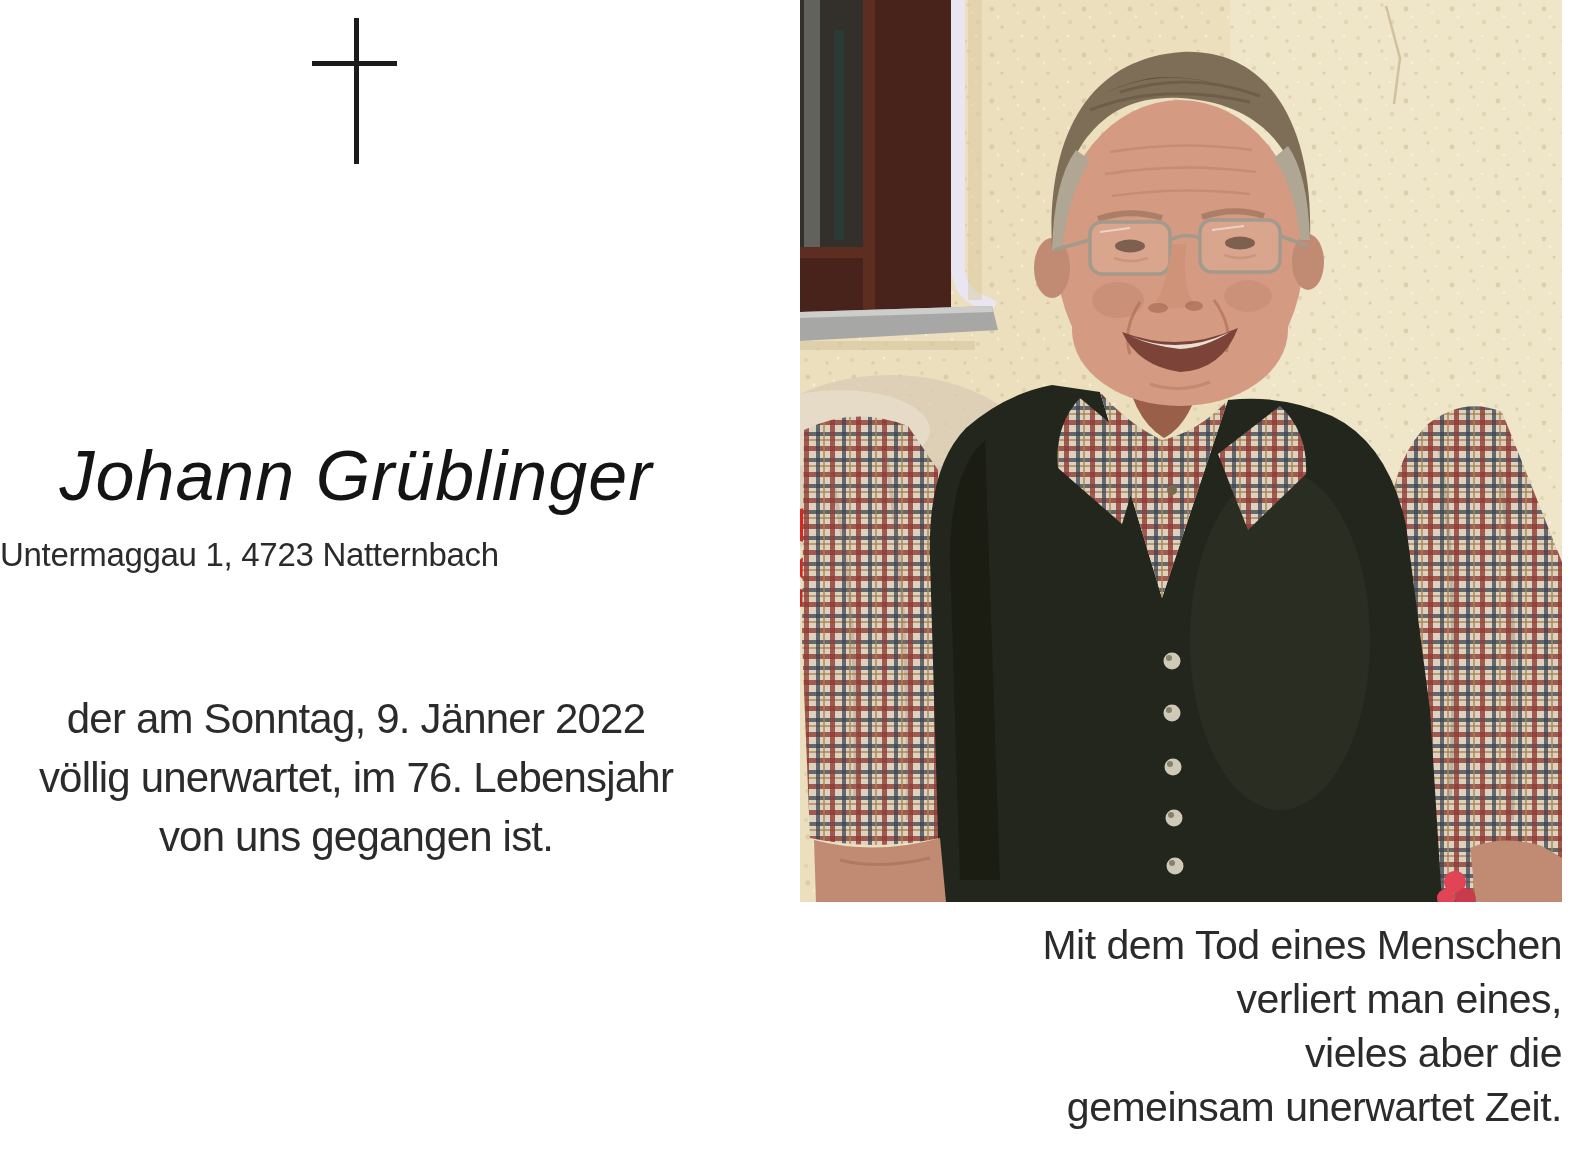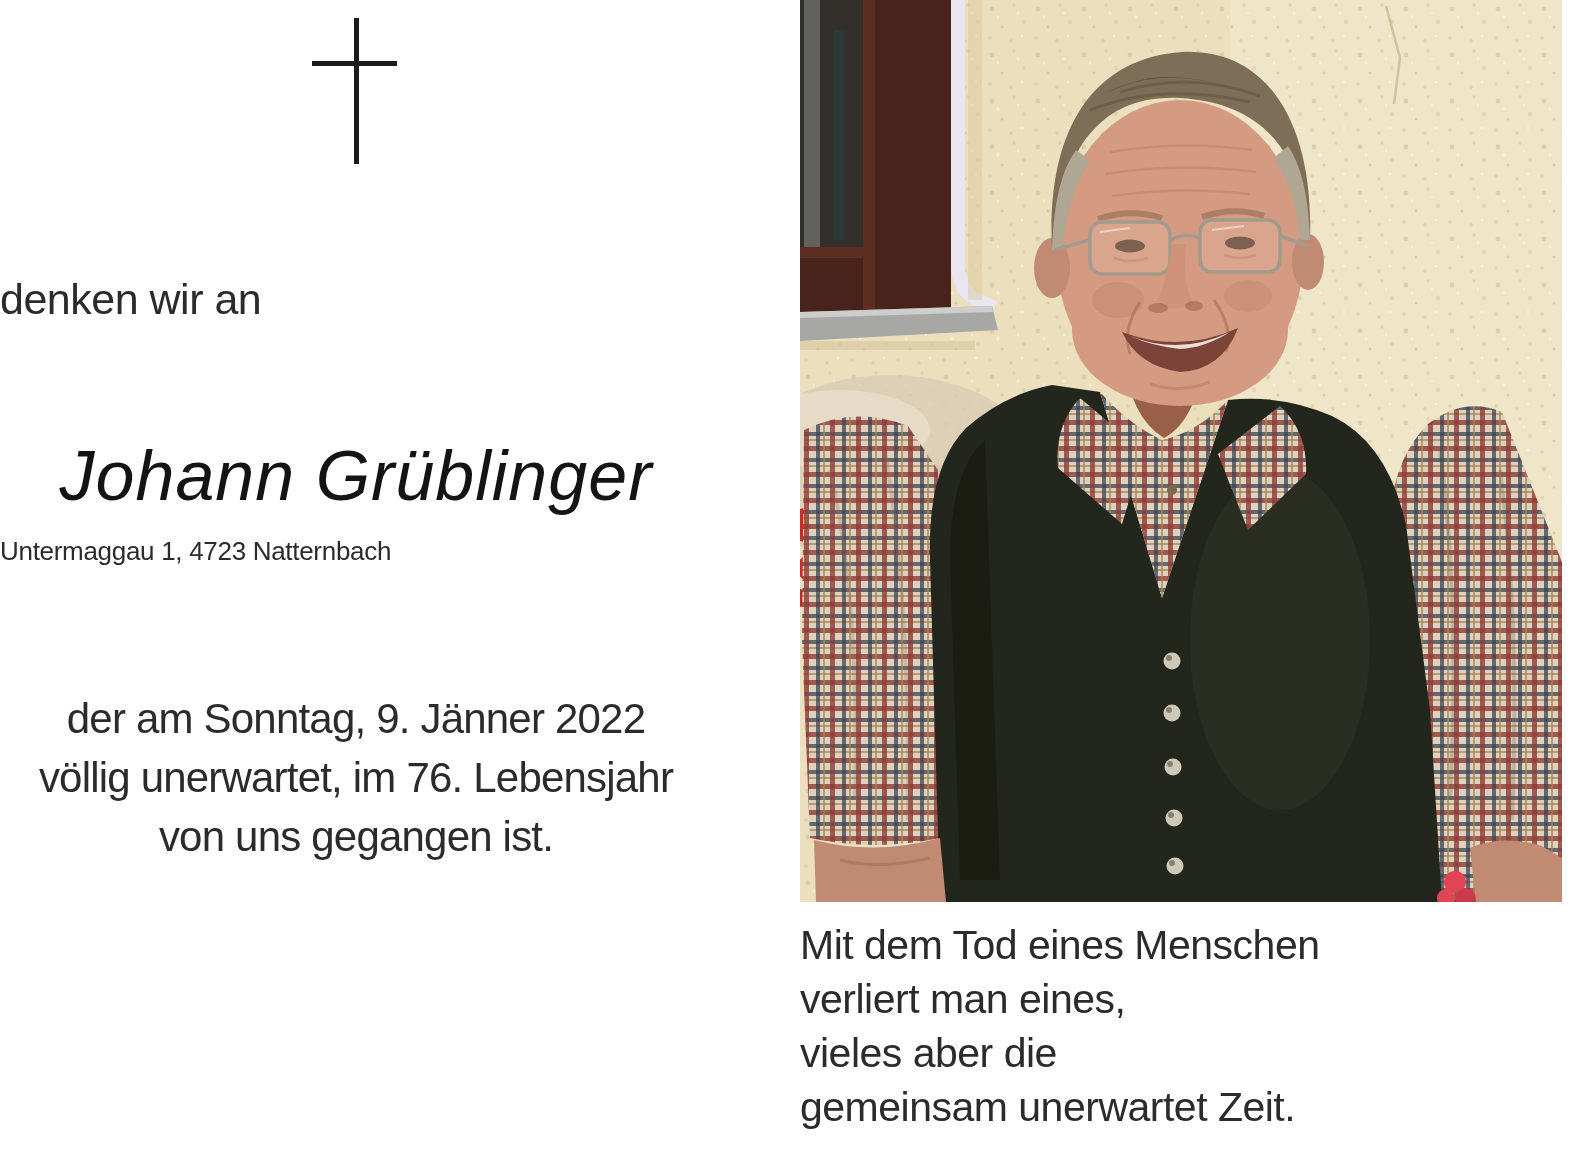--- a/index.html
+++ b/index.html
@@ -10,40 +10,39 @@
     overflow:hidden;
     font-family:"Liberation Sans", sans-serif;
     color:#2a2a2a;
   }
   
   .cross{position:absolute;left:0;top:0;width:712px;height:180px;}
   .cross .v{position:absolute;left:354px;top:18px;width:5px;height:146px;background:#1b1b1b;}
   .cross .h{position:absolute;left:312px;top:61px;width:85px;height:5px;background:#1b1b1b;}
   .intro{position:absolute;top:268px;left:0;width:712px;font-size:43px;font-weight:300;line-height:62px;letter-spacing:-0.5px;color:#2b2b2b;}
   .name{position:absolute;top:436px;left:-20px;width:752px;font-size:70px;font-style:italic;font-weight:400;letter-spacing:1px;color:#141414;white-space:nowrap;text-align:center;margin:0;}
-  .address{position:absolute;top:536px;left:0;width:712px;font-size:26px;font-weight:300;letter-spacing:-0.3px;color:#2b2b2b;}
+  .address{position:absolute;top:536px;left:0;width:712px;font-size:33px;font-weight:300;letter-spacing:-0.3px;color:#2b2b2b;}
   .notice{position:absolute;top:689px;left:-6px;width:724px;font-size:42px;font-weight:300;line-height:59px;letter-spacing:-0.8px;color:#2b2b2b;white-space:nowrap;text-align:center;}
   
   .photo{position:absolute;left:800px;top:0;width:762px;height:902px;}
   .photo svg{display:block;width:762px;height:902px;}
   
-  .condolence{position:absolute;left:800px;top:918px;width:762px;font-size:41px;font-weight:300;line-height:54px;letter-spacing:-0.5px;color:#2b2b2b;text-align:left;white-space:nowrap;}
+  .condolence{position:absolute;left:800px;top:918px;width:762px;font-size:41px;font-weight:300;line-height:54px;letter-spacing:-0.5px;color:#2b2b2b;text-align:right;white-space:nowrap;}
 </style>
 </head>
 <body>
 
 <div class="card">
 
   <div class="cross">
     <div class="v"></div>
     <div class="h"></div>
   </div>
 
   <div class="intro">
-    <div>denken wir an</div>
   </div>
 
   <h1 class="name">Johann Grüblinger</h1>
 
   <div class="address">Untermaggau 1, 4723 Natternbach</div>
 
   <div class="notice">
     <div>der am Sonntag, 9. Jänner 2022</div>
     <div>völlig unerwartet, im 76. Lebensjahr</div>
     <div>von uns gegangen ist.</div>

